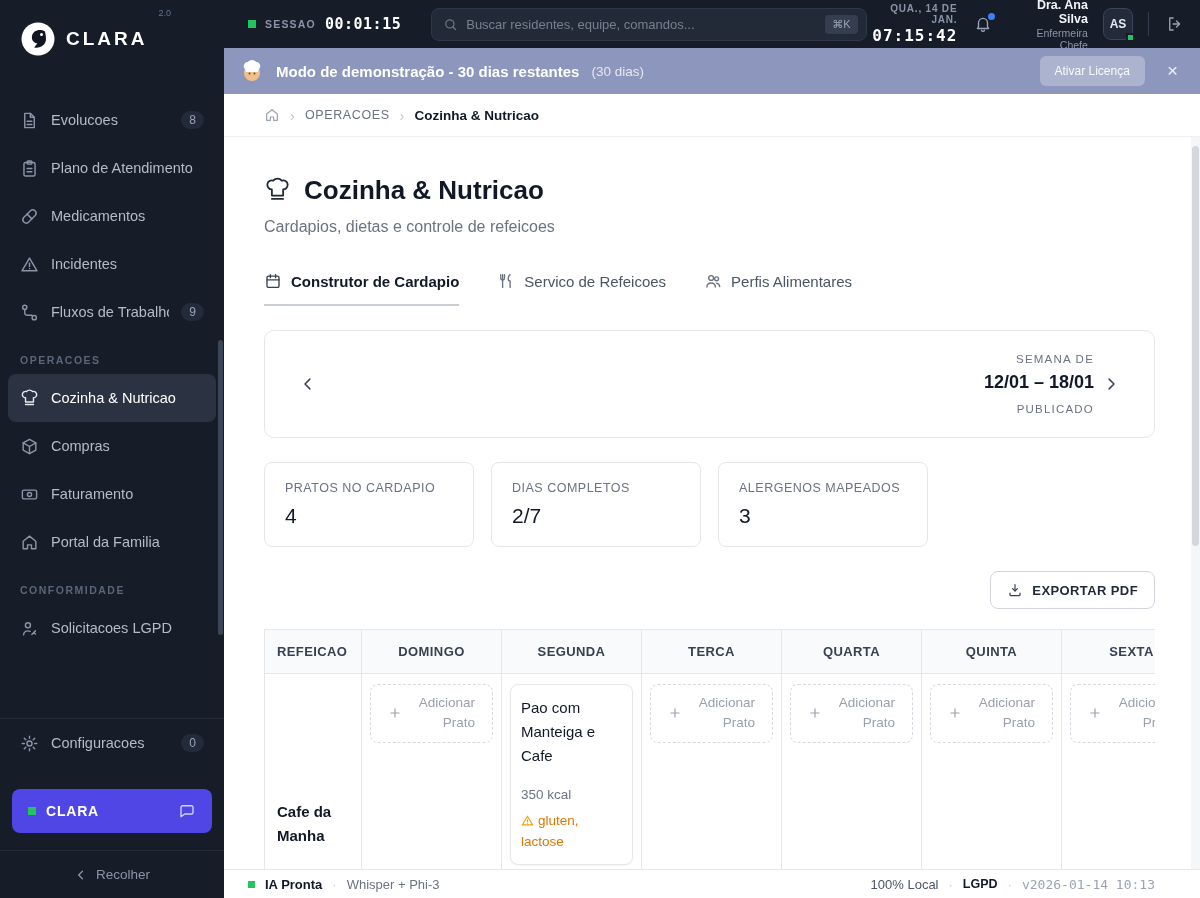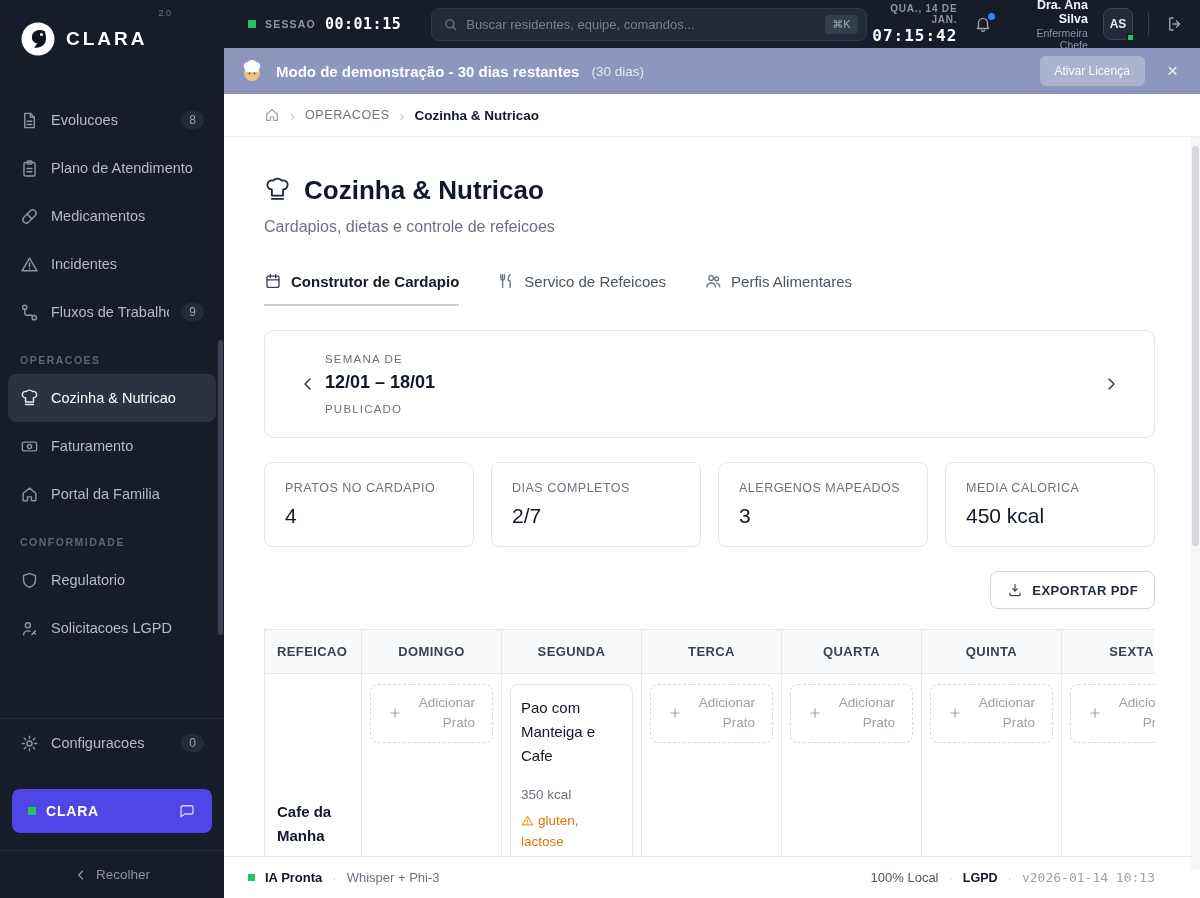--- a/index.html
+++ b/index.html
@@ -86,21 +86,21 @@
 
   .tabs { margin-top:36px; display:flex; gap:38px; }
   .tab { display:flex; align-items:center; gap:9px; padding-bottom:14px; font-size:15px; color:#4b5563; border-bottom:2px solid transparent; cursor:pointer; }
   .tab .icn { width:18px; height:18px; color:#6b7280; }
   .tab.active { color:#111827; font-weight:600; border-bottom-color:#c9ced5; }
   .tab.active .icn { color:#374151; }
 
   .week-card { margin-top:24px; border:1px solid #e5e7eb; border-radius:10px; display:flex; align-items:center; padding:22px 26px; }
   .week-nav { width:34px; height:34px; display:flex; align-items:center; justify-content:center; color:#374151; cursor:pointer; border-radius:6px; }
   .week-nav .icn { width:18px; height:18px; }
-  .week-center { flex:1; text-align:left; }
+  .week-center { flex:1; text-align:right; }
   .week-label { font-size:11.5px; letter-spacing:1.2px; color:#6b7280; }
   .week-range { font-size:18px; font-weight:700; color:#111827; margin-top:7px; }
   .week-status { font-size:11.5px; letter-spacing:1.2px; color:#6b7280; margin-top:10px; }
 
   .stats { margin-top:24px; display:grid; grid-template-columns:repeat(4,1fr); gap:17px; }
   .stat-card { border:1px solid #e5e7eb; border-radius:8px; padding:18px 20px; }
   .stat-label { font-size:12.5px; letter-spacing:.5px; color:#6b7280; }
   .stat-value { font-size:21px; color:#111827; margin-top:9px; }
 
   .export-row { margin-top:24px; display:flex; justify-content:flex-end; }
@@ -117,21 +117,21 @@
   .add-slot { border:1.5px dashed #d6dae0; border-radius:8px; min-height:58px; display:flex; align-items:center; justify-content:center; gap:7px; padding:8px; color:#9aa1ac; font-size:13.5px; cursor:pointer; }
   .add-slot .icn { width:14px; height:14px; color:#9aa1ac; }
   .add-slot span { max-width:66px; line-height:1.5;text-align:right; }
   .dish-card { background:#fff; border:1px solid #e5e7eb; border-radius:8px; padding:11px 10px; box-shadow:0 1px 2px rgba(0,0,0,.04); cursor:pointer; }
   .dish-name { font-size:15px; color:#111827; line-height:1.6; }
   .dish-kcal { font-size:13.5px; color:#6b7280; margin-top:19px; }
   .dish-allergens { margin-top:9px; font-size:13.5px; color:#d97706; line-height:1.55; }
   .dish-allergens .icn { width:13px; height:13px; display:inline-block; vertical-align:-2px; margin-right:4px; color:#f59e0b; }
 
   
-  .statusbar { height:42px; flex:none; background:#fff; border-top:1px solid #e5e7eb; display:flex; align-items:center; padding:0 45px 0 24px; font-size:13px; }
+  .statusbar { height:29px; flex:none; background:#fff; border-top:1px solid #e5e7eb; display:flex; align-items:center; padding:0 45px 0 24px; font-size:13px; }
   .sb-group { display:flex; align-items:center; gap:10px; }
   .sb-right { margin-left:auto; }
   .sb-dot { width:7px; height:7px; background:#22c55e; }
   .sb-strong { font-weight:600; color:#111827; }
   .sb-muted { color:#6b7280;text-align:center; }
   .sb-dim { color:#4b5563; }
   .sb-sep { color:#c3c8cf; }
   .sb-lgpd { font-weight:700; color:#111827; font-size:12.5px; }
   .sb-version { color:#9ca3af; font-size:13px; }
 
@@ -199,39 +199,41 @@
     <div class="nav-section">OPERACOES</div>
     <div class="nav-item active">
       <svg class="icn" viewBox="0 0 24 24" fill="none" stroke="currentColor" stroke-width="1.8" stroke-linecap="round" stroke-linejoin="round">
           <path d="M7 11a4 4 0 1 1 1.2-7.8 5 5 0 0 1 7.6 0A4 4 0 1 1 17 11v5.5H7z"></path>
           <path d="M7 19.5h10"></path>
         </svg>
       <span class="nav-label">Cozinha &amp; Nutricao</span>
     </div>
     <div class="nav-item">
       <svg class="icn" viewBox="0 0 24 24" fill="none" stroke="currentColor" stroke-width="1.8" stroke-linecap="round" stroke-linejoin="round">
+          <path d="M12 3l8 4.5v9L12 21l-8-4.5v-9z"></path>
+          <path d="M4 7.5l8 4.5 8-4.5"></path>
+          <path d="M12 12v9"></path>
+        </svg>
+      <span class="nav-label">Compras</span>
+    </div>
+    <div class="nav-item">
+      <svg class="icn" viewBox="0 0 24 24" fill="none" stroke="currentColor" stroke-width="1.8" stroke-linecap="round" stroke-linejoin="round">
           <rect x="3" y="6.5" width="18" height="11" rx="2"></rect>
           <circle cx="12" cy="12" r="2.6"></circle>
         </svg>
       <span class="nav-label">Faturamento</span>
     </div>
     <div class="nav-item">
       <svg class="icn" viewBox="0 0 24 24" fill="none" stroke="currentColor" stroke-width="1.8" stroke-linecap="round" stroke-linejoin="round">
           <path d="M4 10.5L12 4l8 6.5V20h-5.5v-5h-5v5H4z"></path>
         </svg>
       <span class="nav-label">Portal da Familia</span>
     </div>
 
     <div class="nav-section">CONFORMIDADE</div>
-    <div class="nav-item">
-      <svg class="icn" viewBox="0 0 24 24" fill="none" stroke="currentColor" stroke-width="1.8" stroke-linecap="round" stroke-linejoin="round">
-          <path d="M12 3l7.5 2.8v5.7c0 4.6-3.2 7.7-7.5 9-4.3-1.3-7.5-4.4-7.5-9V5.8z"></path>
-        </svg>
-      <span class="nav-label">Regulatorio</span>
-    </div>
     <div class="nav-item">
       <svg class="icn" viewBox="0 0 24 24" fill="none" stroke="currentColor" stroke-width="1.8" stroke-linecap="round" stroke-linejoin="round">
           <circle cx="10" cy="8" r="3.2"></circle>
           <path d="M4.5 20c.4-3.2 2.7-5 5.5-5 1 0 1.9.2 2.7.6"></path>
           <path d="M15 19.5l4.5-4.5M17.6 17.3l1.8 1.8"></path>
         </svg>
       <span class="nav-label">Solicitacoes LGPD</span>
     </div>
   </nav>
 
@@ -393,24 +395,20 @@
         <div class="stat-label">PRATOS NO CARDAPIO</div>
         <div class="stat-value">4</div>
       </div>
       <div class="stat-card">
         <div class="stat-label">DIAS COMPLETOS</div>
         <div class="stat-value">2/7</div>
       </div>
       <div class="stat-card">
         <div class="stat-label">ALERGENOS MAPEADOS</div>
         <div class="stat-value">3</div>
-      </div>
-      <div class="stat-card">
-        <div class="stat-label">MEDIA CALORICA</div>
-        <div class="stat-value">450 kcal</div>
       </div>
     </div>
 
     <div class="export-row">
       <button class="export-btn">
         <svg class="icn" viewBox="0 0 24 24" fill="none" stroke="currentColor" stroke-width="1.8" stroke-linecap="round" stroke-linejoin="round">
             <path d="M12 4v9"></path>
             <path d="M8.5 10l3.5 3.5L15.5 10"></path>
             <path d="M4.5 16.5V19a1.5 1.5 0 0 0 1.5 1.5h12a1.5 1.5 0 0 0 1.5-1.5v-2.5"></path>
           </svg>

